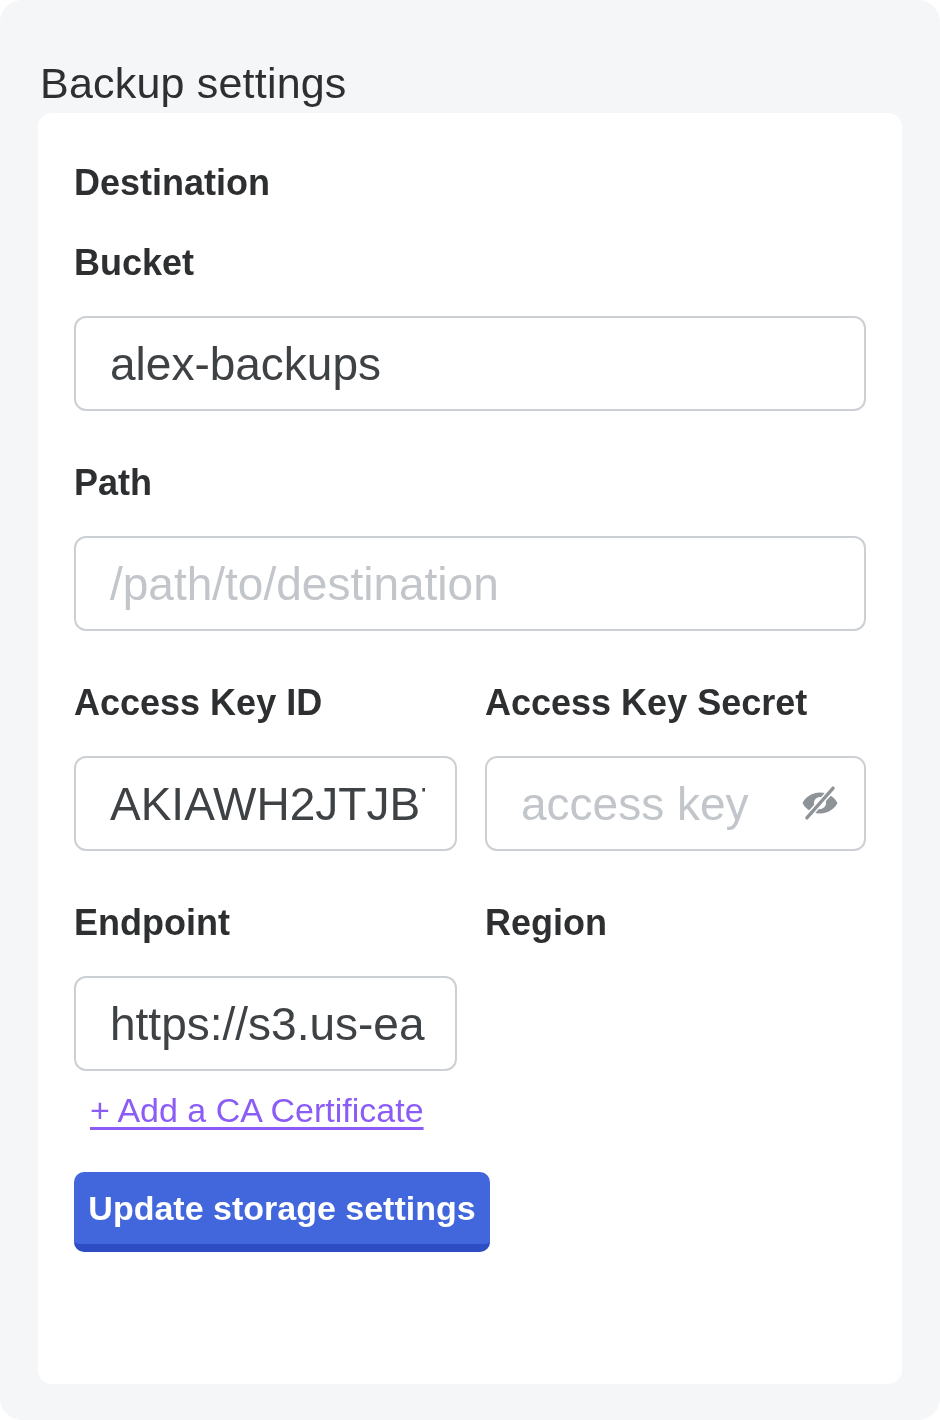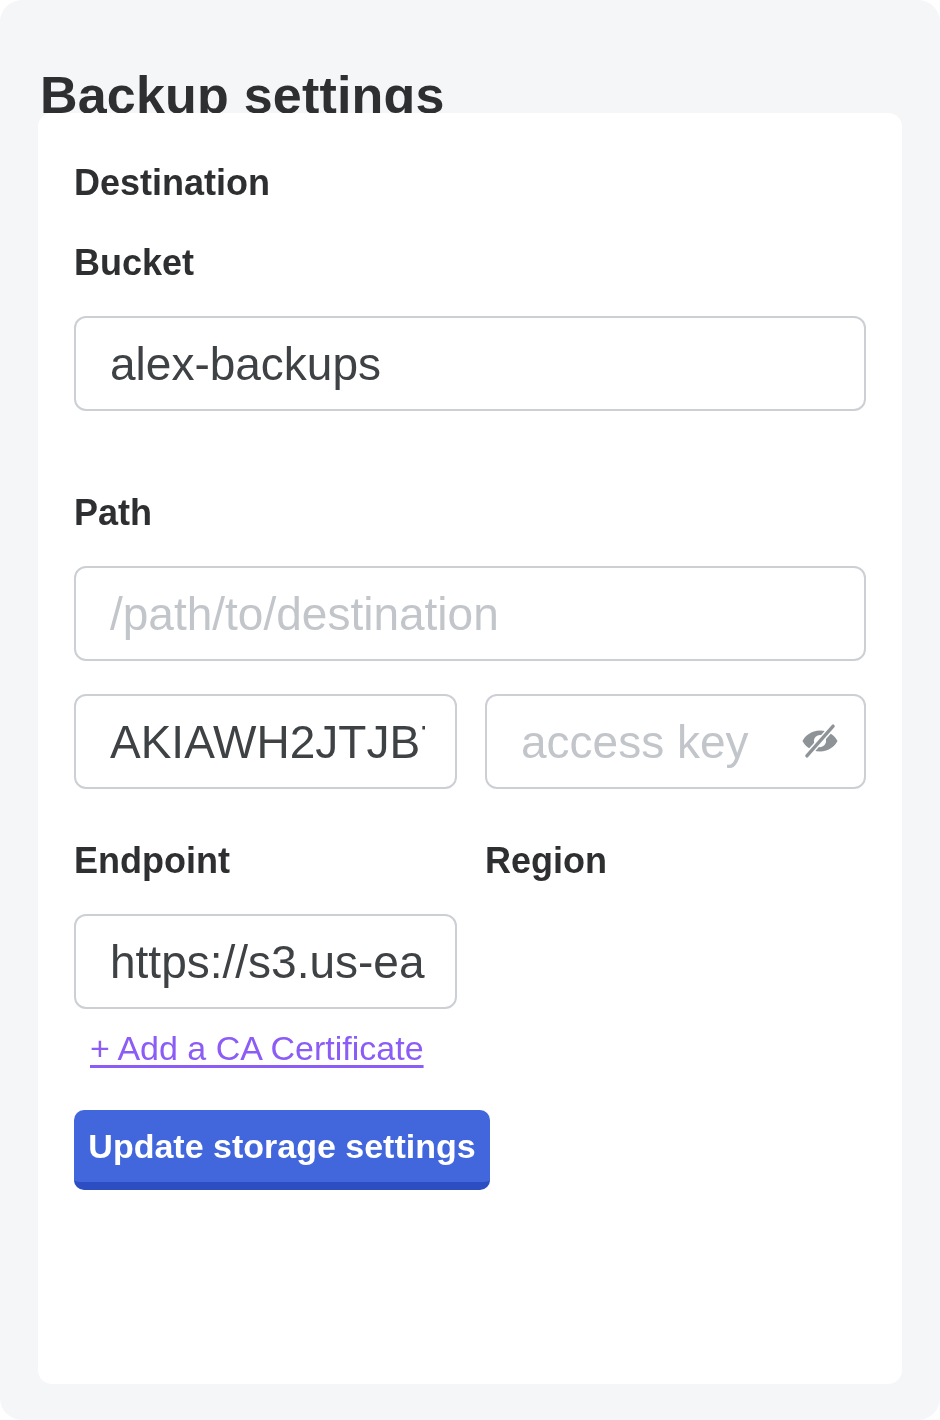--- a/index.html
+++ b/index.html
@@ -3,34 +3,34 @@
 <meta charset="utf-8">
 <style>
   html,body{margin:0;padding:0;background:#ffffff;}
   *{box-sizing:border-box;font-family:"Liberation Sans","DejaVu Sans",sans-serif;}
   .page{
     width:940px;height:1420px;background:#f5f6f8;border-radius:22px;
     position:relative;overflow:hidden;
   }
   .page-title{
     position:absolute;left:40px;top:30px;
-    font-size:52px;font-weight:bold;color:#2d2f31;letter-spacing:.2px;
+    font-size:43px;font-weight:normal;color:#2d2f31;letter-spacing:.2px;
   }
   .card{
     position:absolute;left:38px;top:113px;width:864px;height:1271px;
     background:#ffffff;border-radius:14px;padding:50px 36px 38px 36px;
   }
   .field-label{
     font-size:36px;font-weight:bold;color:#2d2f31;line-height:40px;
   }
   .dest-row{
     display:flex;align-items:center;gap:30px;margin-top:28px;height:58px;
   }
   .dest-text{font-size:36px;color:#3c3e40;}
-  .mt-section{margin-top:82px;}
+  .mt-section{margin-top:52px;}
   .mt-first{margin-top:40px;}
   .text-input{
     display:block;width:100%;height:95px;margin-top:33px;
     border:2px solid #ccd0d5;border-radius:12px;background:#fff;
     padding:0 30px 0 34px;font-size:46px;color:#3f4245;outline:none;
   }
   .text-input::placeholder{color:#c2c6cb;opacity:1;}
   .two-col{
     display:grid;grid-template-columns:383px 1fr;column-gap:28px;margin-top:52px;
   }
@@ -62,20 +62,24 @@
 
     <div class="field-label">Destination</div>
 
 
     <div class="field-label mt-first">Bucket</div>
     <input class="text-input" type="text" value="alex-backups" style="">
 
     <div class="field-label mt-section">Path</div>
     <input class="text-input" type="text" placeholder="/path/to/destination" style="">
 
+    <div class="two-col">
+      <div class="field-label">Access Key ID</div>
+      <div class="field-label">Access Key Secret</div>
+    </div>
     <div class="two-col" style="margin-top:0;">
       <div class="input-wrap">
         <input class="text-input" type="text" value="AKIAWH2JTJB7E5QZL" style="">
       </div>
       <div class="input-wrap">
         <input class="text-input" type="text" style="padding-right: 90px;" placeholder="access key">
         <button class="eye-btn">
           <span style="display:inline-flex;">
             <svg width="42" height="42" viewBox="0 0 24 24">
               <path d="M12 6 C7 6 3.3 9.3 2 12 C3.3 14.7 7 18 12 18 C17 18 20.7 14.7 22 12 C20.7 9.3 17 6 12 6 Z M12 15.5 A3.5 3.5 0 1 1 12 8.5 A3.5 3.5 0 0 1 12 15.5 Z" fill="#8e9398"></path>

